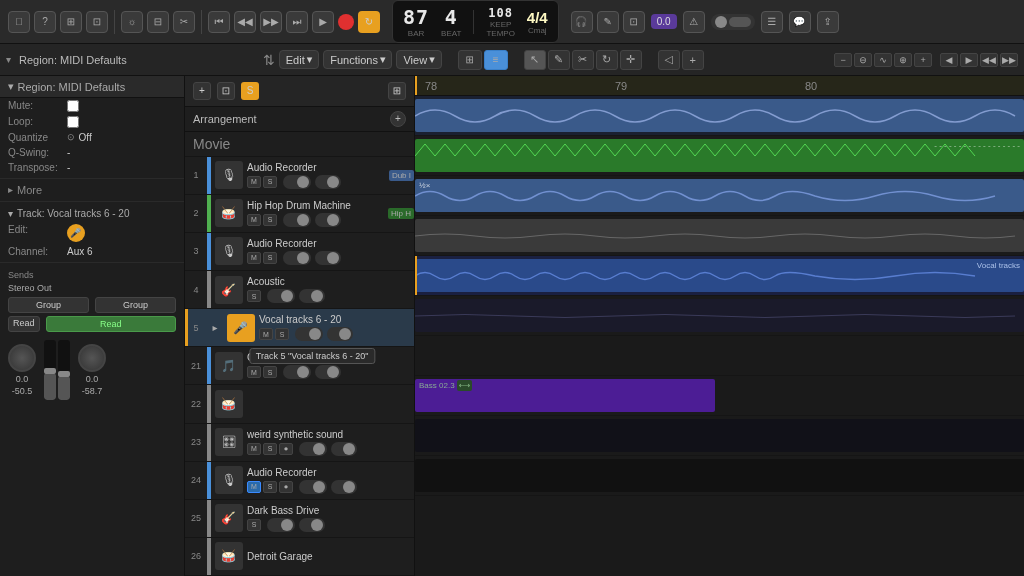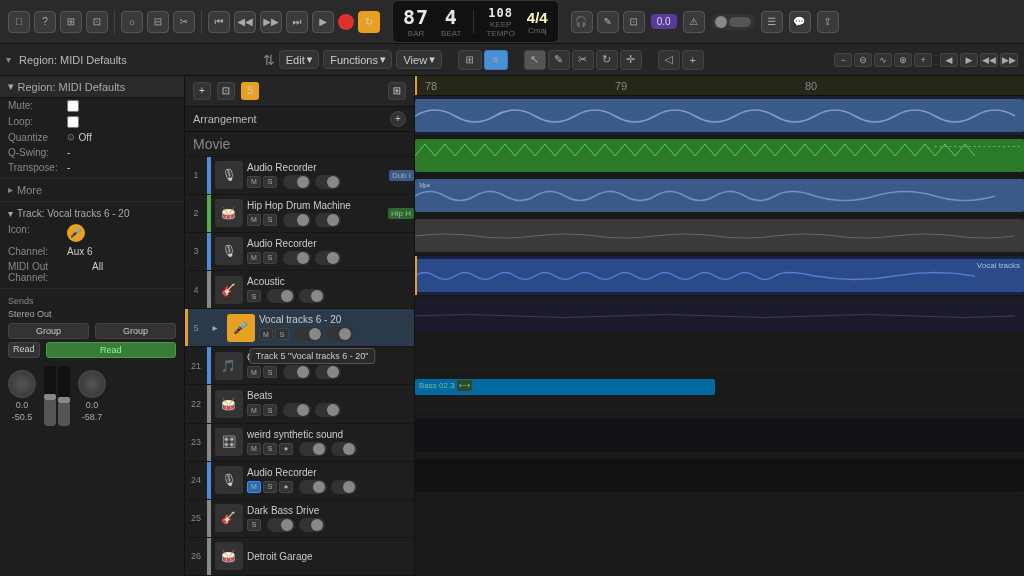--- a/index.html
+++ b/index.html
@@ -350,30 +350,26 @@
     <div class="sidebar-row">
       <span style="font-size:10px;color:#888;">▸</span>
       <span style="color:#888;">More</span>
     </div>
     <div class="sidebar-divider"></div>
     <div class="section-header">
       <span>▾</span>
       <span>Track: Vocal tracks 6 - 20</span>
     </div>
     <div class="sidebar-row">
-      <span class="sidebar-label">Icon:</span>
+      <span class="sidebar-label">Edit:</span>
       <div class="icon-circle">🎤</div>
     </div>
     <div class="sidebar-row">
       <span class="sidebar-label">Channel:</span>
       <span class="sidebar-value">Aux 6</span>
-    </div>
-    <div class="sidebar-row">
-      <span class="sidebar-label" style="width:80px;">MIDI Out Channel:</span>
-      <span class="sidebar-value">All</span>
     </div>
     <div class="sidebar-divider"></div>
     <div class="sends-section">
       <div style="font-size:9px;color:#888;margin-bottom:3px;">Sends</div>
       <div style="font-size:9px;color:#aaa;margin-bottom:4px;">Stereo Out</div>
       <div class="sends-row">
         <div class="group-btn">Group</div>
         <div class="group-btn">Group</div>
       </div>
       <div class="sends-row" style="margin-top:3px;">
@@ -537,33 +533,20 @@
               <div class="track-toggle-knob"></div>
             </div>
         </div>
       </div>
     </div>
 
     <div class="track-item">
       <div class="track-num">22</div>
       <div class="track-color-bar" style="background:#888;"></div>
       <div class="track-icon">🥁</div>
-      <div class="track-info">
-        <div class="track-name">Beats</div>
-        <div class="track-controls">
-          <div class="track-ctrl-btn">M</div>
-          <div class="track-ctrl-btn">S</div>
-          <div class="track-toggle">
-              <div class="track-toggle-knob"></div>
-            </div>
-          <div class="track-vol">
-              <div class="track-toggle-knob"></div>
-            </div>
-        </div>
-      </div>
     </div>
 
     <div class="track-item">
       <div class="track-num">23</div>
       <div class="track-color-bar" style="background:#888;"></div>
       <div class="track-icon">🎛</div>
       <div class="track-info">
         <div class="track-name">weird synthetic sound</div>
         <div class="track-controls">
           <div class="track-ctrl-btn">M</div>
@@ -693,21 +676,21 @@
         </div>
       </div>
 
       <div class="arrange-track-row">
         <div style="position:absolute;left:0;right:0;top:3px;height:33px;background:#1a1a1a;border-radius:2px;">
         </div>
       </div>
 
 
       <div class="arrange-track-row">
-        <div style="position:absolute;left:0;width:300px;top:3px;height:16px;background:#0369a1;border-radius:2px;">
+        <div style="position:absolute;left:0;width:300px;top:3px;height:33px;background:#4c1d95;border-radius:2px;">
           <div style="position:absolute;top:2px;left:4px;font-size:8px;color:rgba(150,200,150,0.8);">Bass 02.3 <span style="background:#2a4a2a;padding:1px 2px;border-radius:2px;">⟷</span></div>
         </div>
       </div>
 
       <div class="arrange-track-row">
         <div style="position:absolute;left:0;right:0;top:3px;height:33px;background:#111118;border-radius:2px;">
         </div>
       </div>
 
       <div class="arrange-track-row">

